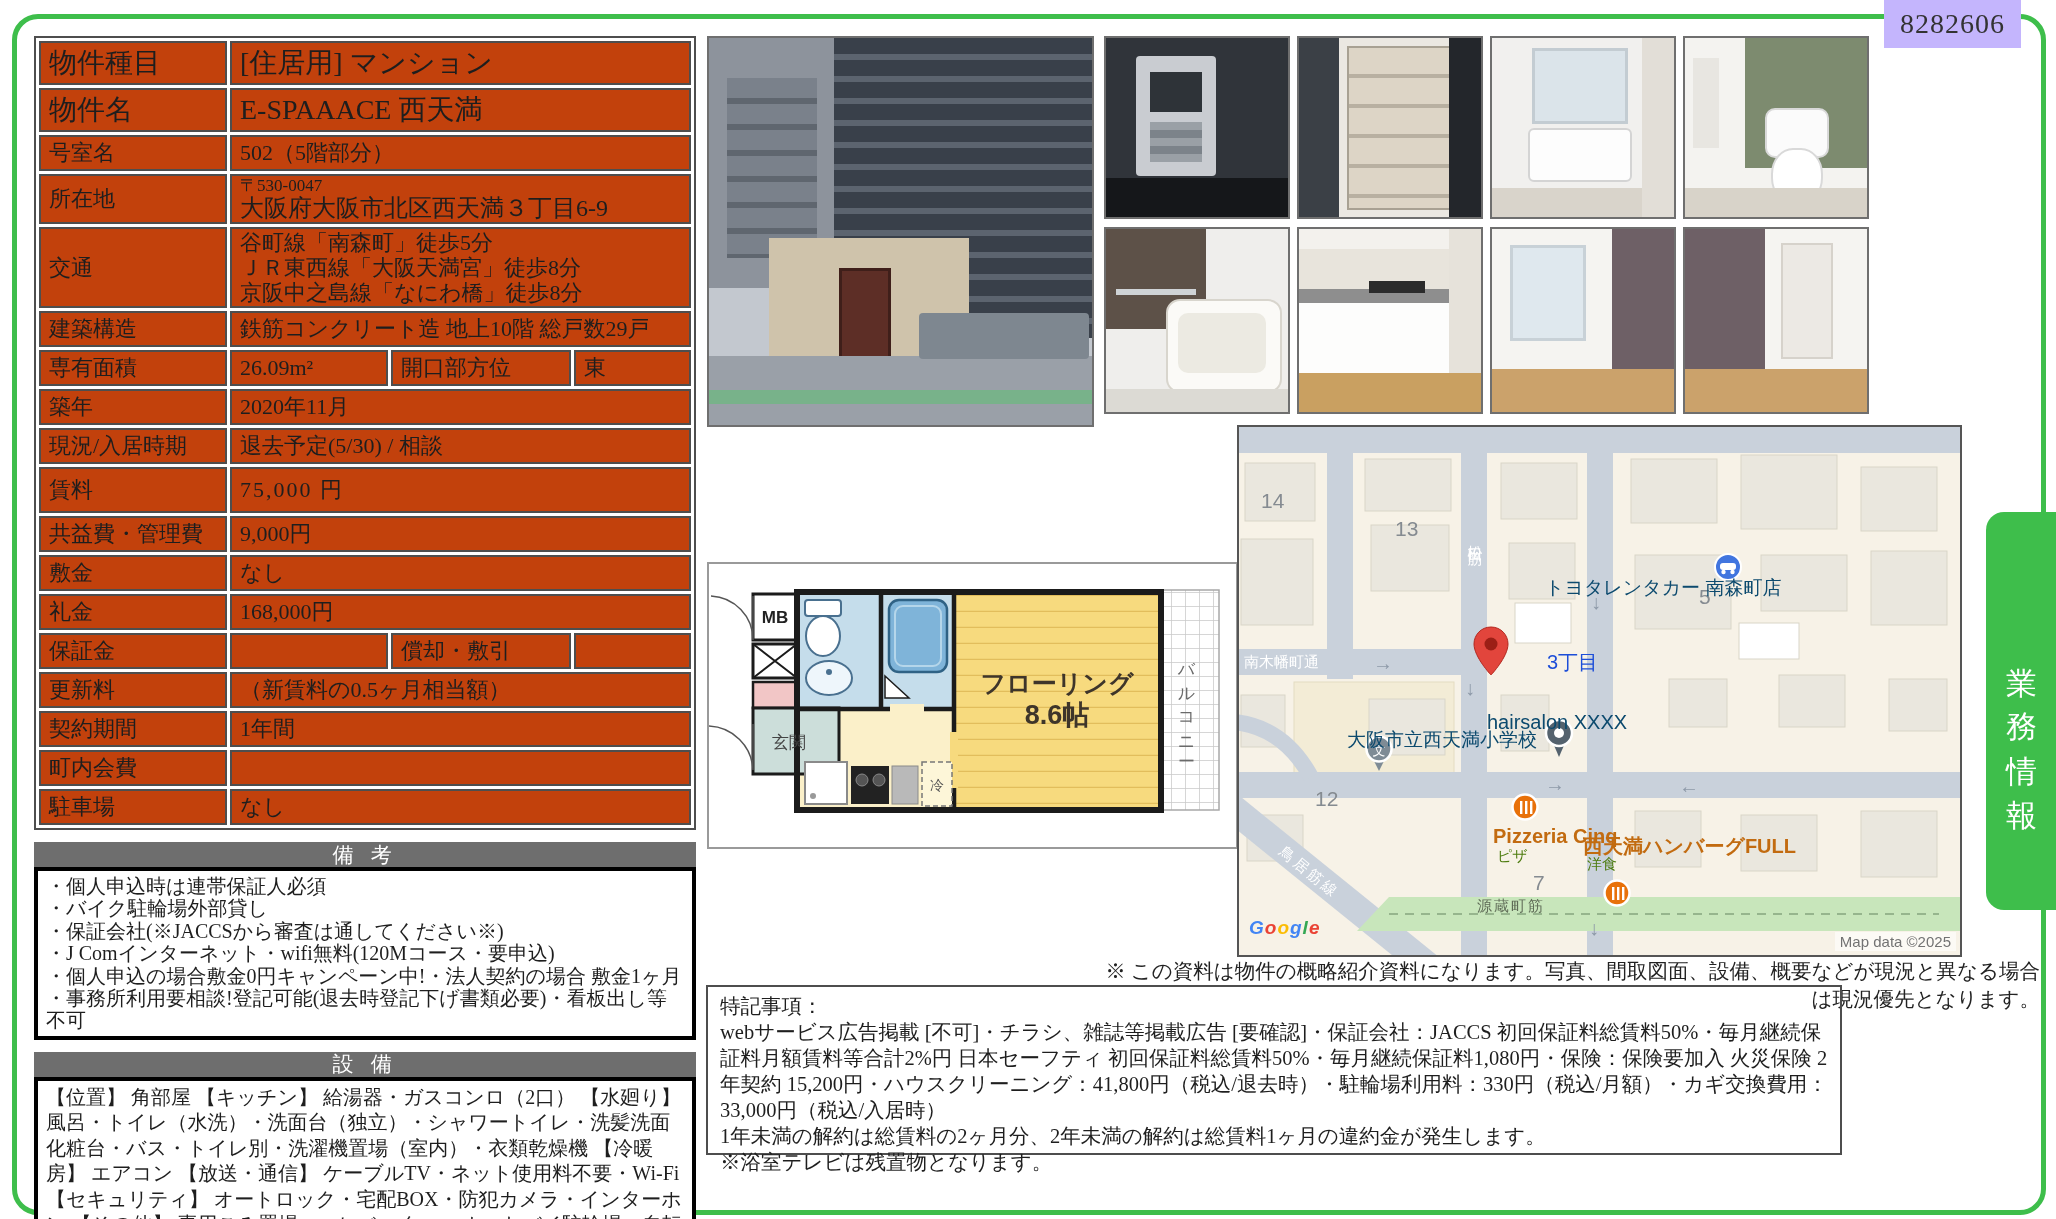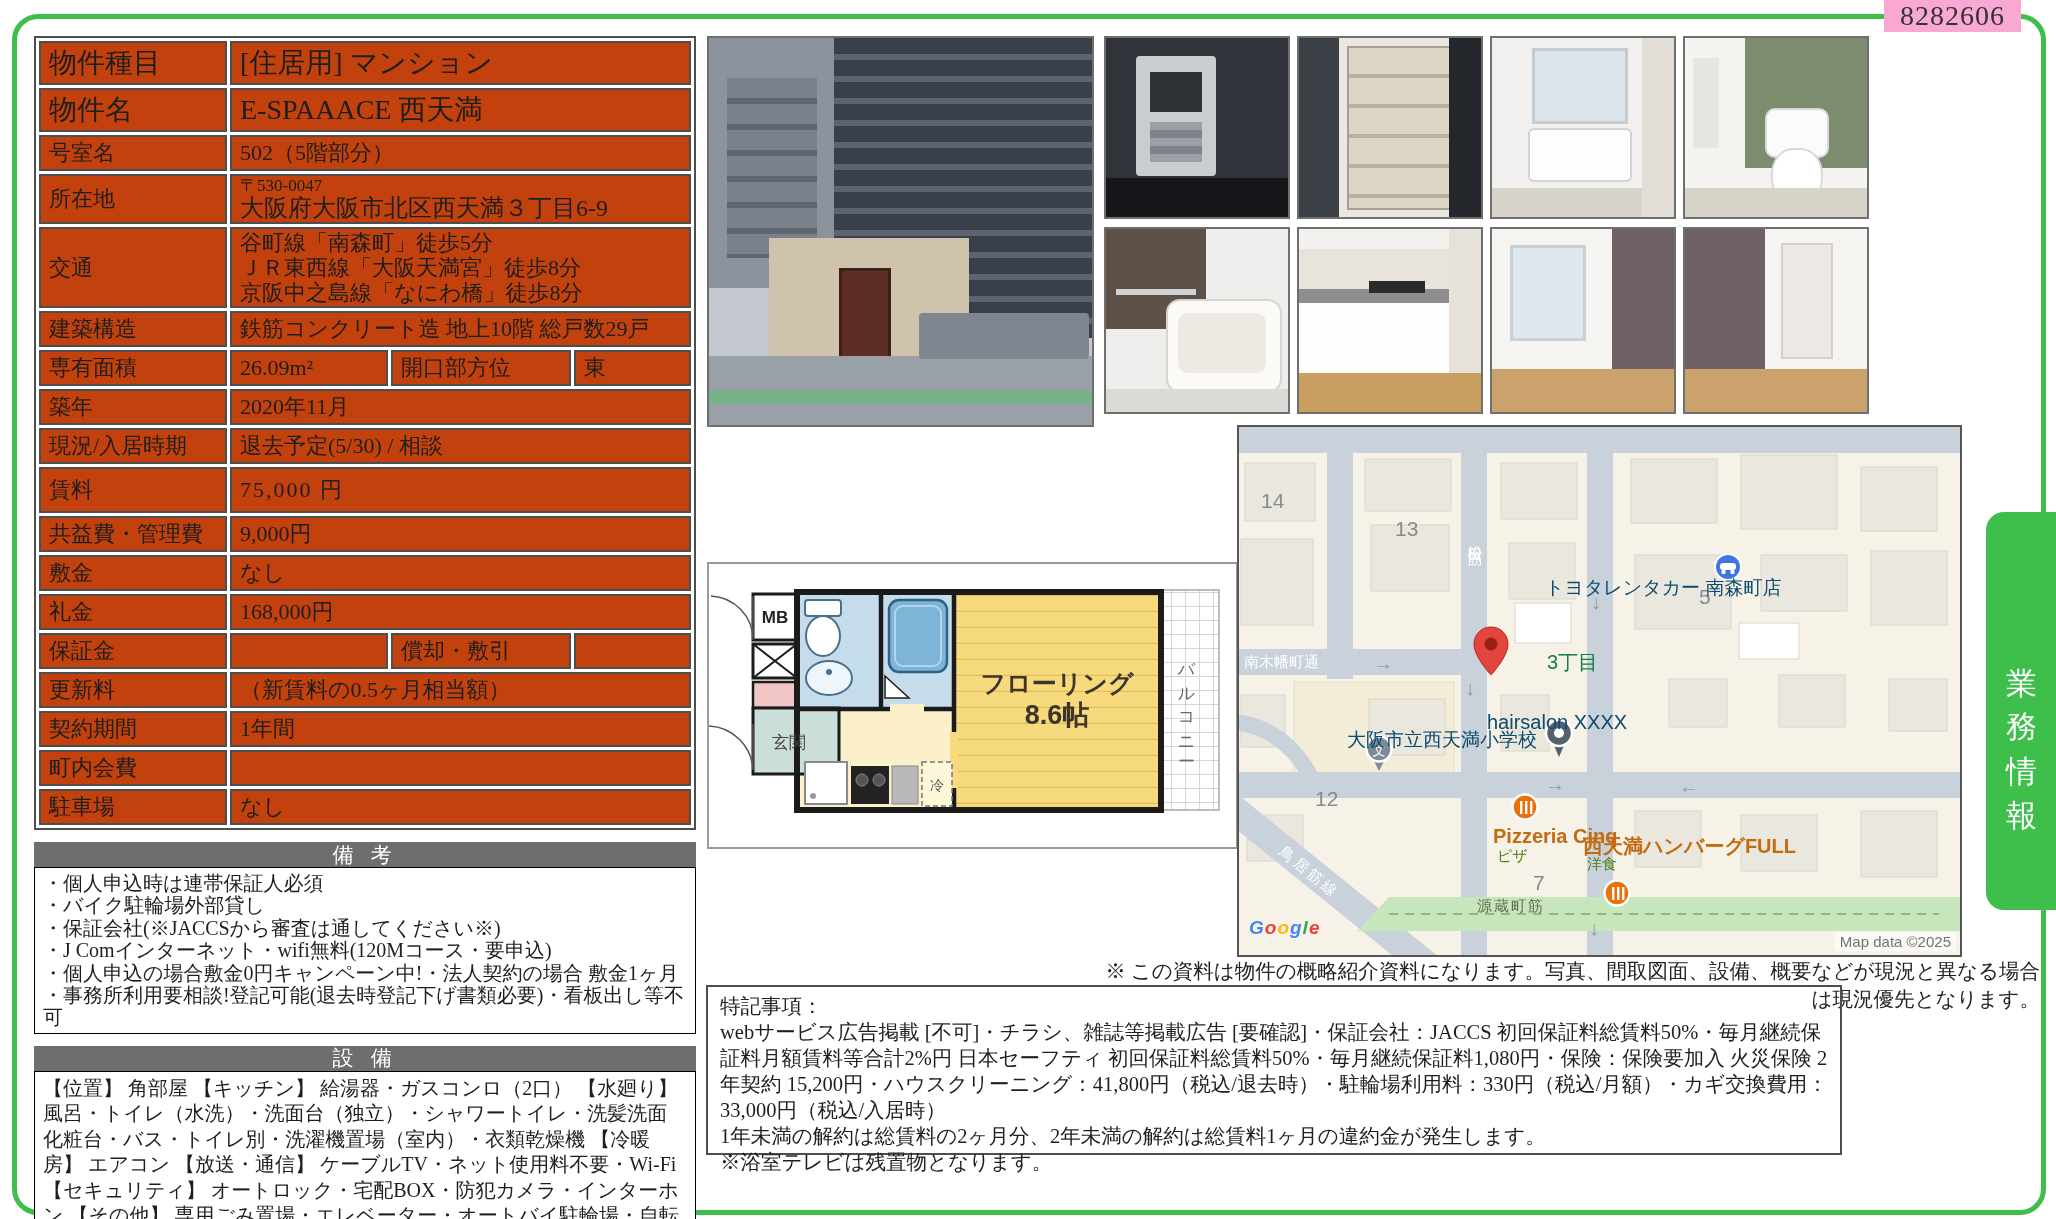--- a/index.html
+++ b/index.html
@@ -1,21 +1,21 @@
 <!DOCTYPE html>
 <html><head>
 <meta charset="utf-8">
 <style>
   html,body{margin:0;padding:0;background:#fff;}
   .page{position:relative;width:2056px;height:1219px;background:#fff;overflow:hidden;
         font-family:"Liberation Serif", serif;color:#1e1e1e;}
   
   .frame{position:absolute;left:12px;top:14px;width:2024px;height:1191px;
          border:5px solid #3ebe4b;border-radius:26px;}
-  .doc-number{position:absolute;left:1884px;top:0px;background:#f9a8d4;padding:0 16px;
+  .doc-number{position:absolute;left:1884px;top:0px;background:#c4b5fd;padding:8px 16px;
               font-size:28px;letter-spacing:1px;color:#333;z-index:5;}
   .side-tab{position:absolute;left:1986px;top:512px;width:70px;height:398px;background:#3ebe4b;
             border-radius:18px 0 0 18px;z-index:6;display:flex;align-items:center;justify-content:center;}
   .side-tab span{writing-mode:vertical-rl;color:#fff;font-family:"Liberation Sans",sans-serif;
             font-size:31px;letter-spacing:44px;padding-top:40px;}
 
   
   .left-col{position:absolute;left:34px;top:36px;width:662px;}
   table.spec{border-collapse:separate;border-spacing:3px;width:662px;border:2px solid #4e4e4e;background:#fff;}
   table.spec td{border:2px solid #4e4e4e;padding:1px 8px;font-size:22px;vertical-align:middle;background:#c2410c;}
@@ -24,21 +24,21 @@
   tr.h38{height:38px;} tr.h29{height:29px;} tr.h50{height:50px;} tr.h76{height:76px;} tr.h46{height:46px;}
   .zip{font-size:17px;line-height:18px;}
   .addr{font-size:24px;line-height:26px;}
   .acc{font-size:22px;line-height:25px;}
   .rent{font-size:37px;letter-spacing:2px;}
   .indent{padding-left:58px;}
   td.w140{width:138px;} td.w165{width:160px;}
 
   .barhead{margin-top:12px;height:25px;background:#6e6e6e;color:#fff;display:flex;align-items:center;
            justify-content:center;font-size:21px;letter-spacing:6px;}
-  .barbox{border:1px solid #000000;background:#fff;padding:4px 8px;}
+  .barbox{border:4px solid #000000;background:#fff;padding:4px 8px;}
   .barbox p{margin:0;font-size:20px;line-height:22.4px;}
   .eqbox{min-height:130px;}
   .eqbox p{line-height:25.5px;}
 
   
   .photo{position:absolute;border:2px solid #6f6f6f;background:#fff;overflow:hidden;}
   .photo>div{position:absolute;}
   .ph-large{left:707px;top:36px;width:383px;height:387px;}
   .win-grid{background:repeating-linear-gradient(#39404a 0 16px,#5c646f 16px 22px),
             repeating-linear-gradient(90deg,transparent 0 34px,#2c323b 34px 40px);}
@@ -397,21 +397,21 @@
         <rect x="383" y="460" width="2.4" height="13" fill="#fff"></rect>
       </g>
     </svg>
     
     <div class="ml mnum" style="left:22px;top:62px;">14</div>
     <div class="ml mnum" style="left:156px;top:90px;">13</div>
     <div class="ml mnum" style="left:460px;top:158px;">5</div>
     <div class="ml mnum" style="left:76px;top:360px;">12</div>
     <div class="ml mnum" style="left:294px;top:444px;">7</div>
     <div class="ml poi" style="left:306px;top:128px;">トヨタレンタカー 南森町店</div>
-    <div class="ml mnum" style="left:308px;top:222px;color:#15803d;font-size:20px;">3丁目</div>
+    <div class="ml mnum" style="left:308px;top:222px;color:#1d4ed8;font-size:20px;">3丁目</div>
     <div class="ml poi" style="left:248px;top:264px;font-size:20px;">hairsalon XXXX</div>
     <div class="ml poi" style="left:108px;top:280px;">大阪市立西天満小学校</div>
     <div class="ml poi-orange" style="left:254px;top:398px;">Pizzeria Cinq</div>
     <div class="ml poi-orange-sub" style="left:258px;top:420px;">ピザ</div>
     <div class="ml poi-orange" style="left:344px;top:406px;">西天満ハンバーグFULL</div>
     <div class="ml poi-orange-sub" style="left:348px;top:428px;">洋食</div>
     <div class="ml roadlbl" style="left:5px;top:226px;">南木幡町通</div>
     <div class="ml roadlbl vroad" style="left:226px;top:106px;">松田筋</div>
     <div class="ml" style="left:238px;top:470px;font-size:15px;color:#5f6b57;letter-spacing:2px;">源蔵町筋</div>
     <div class="ml roadlbl" style="left:34px;top:436px;transform:rotate(39deg);letter-spacing:3px;">鳥居筋線</div>

